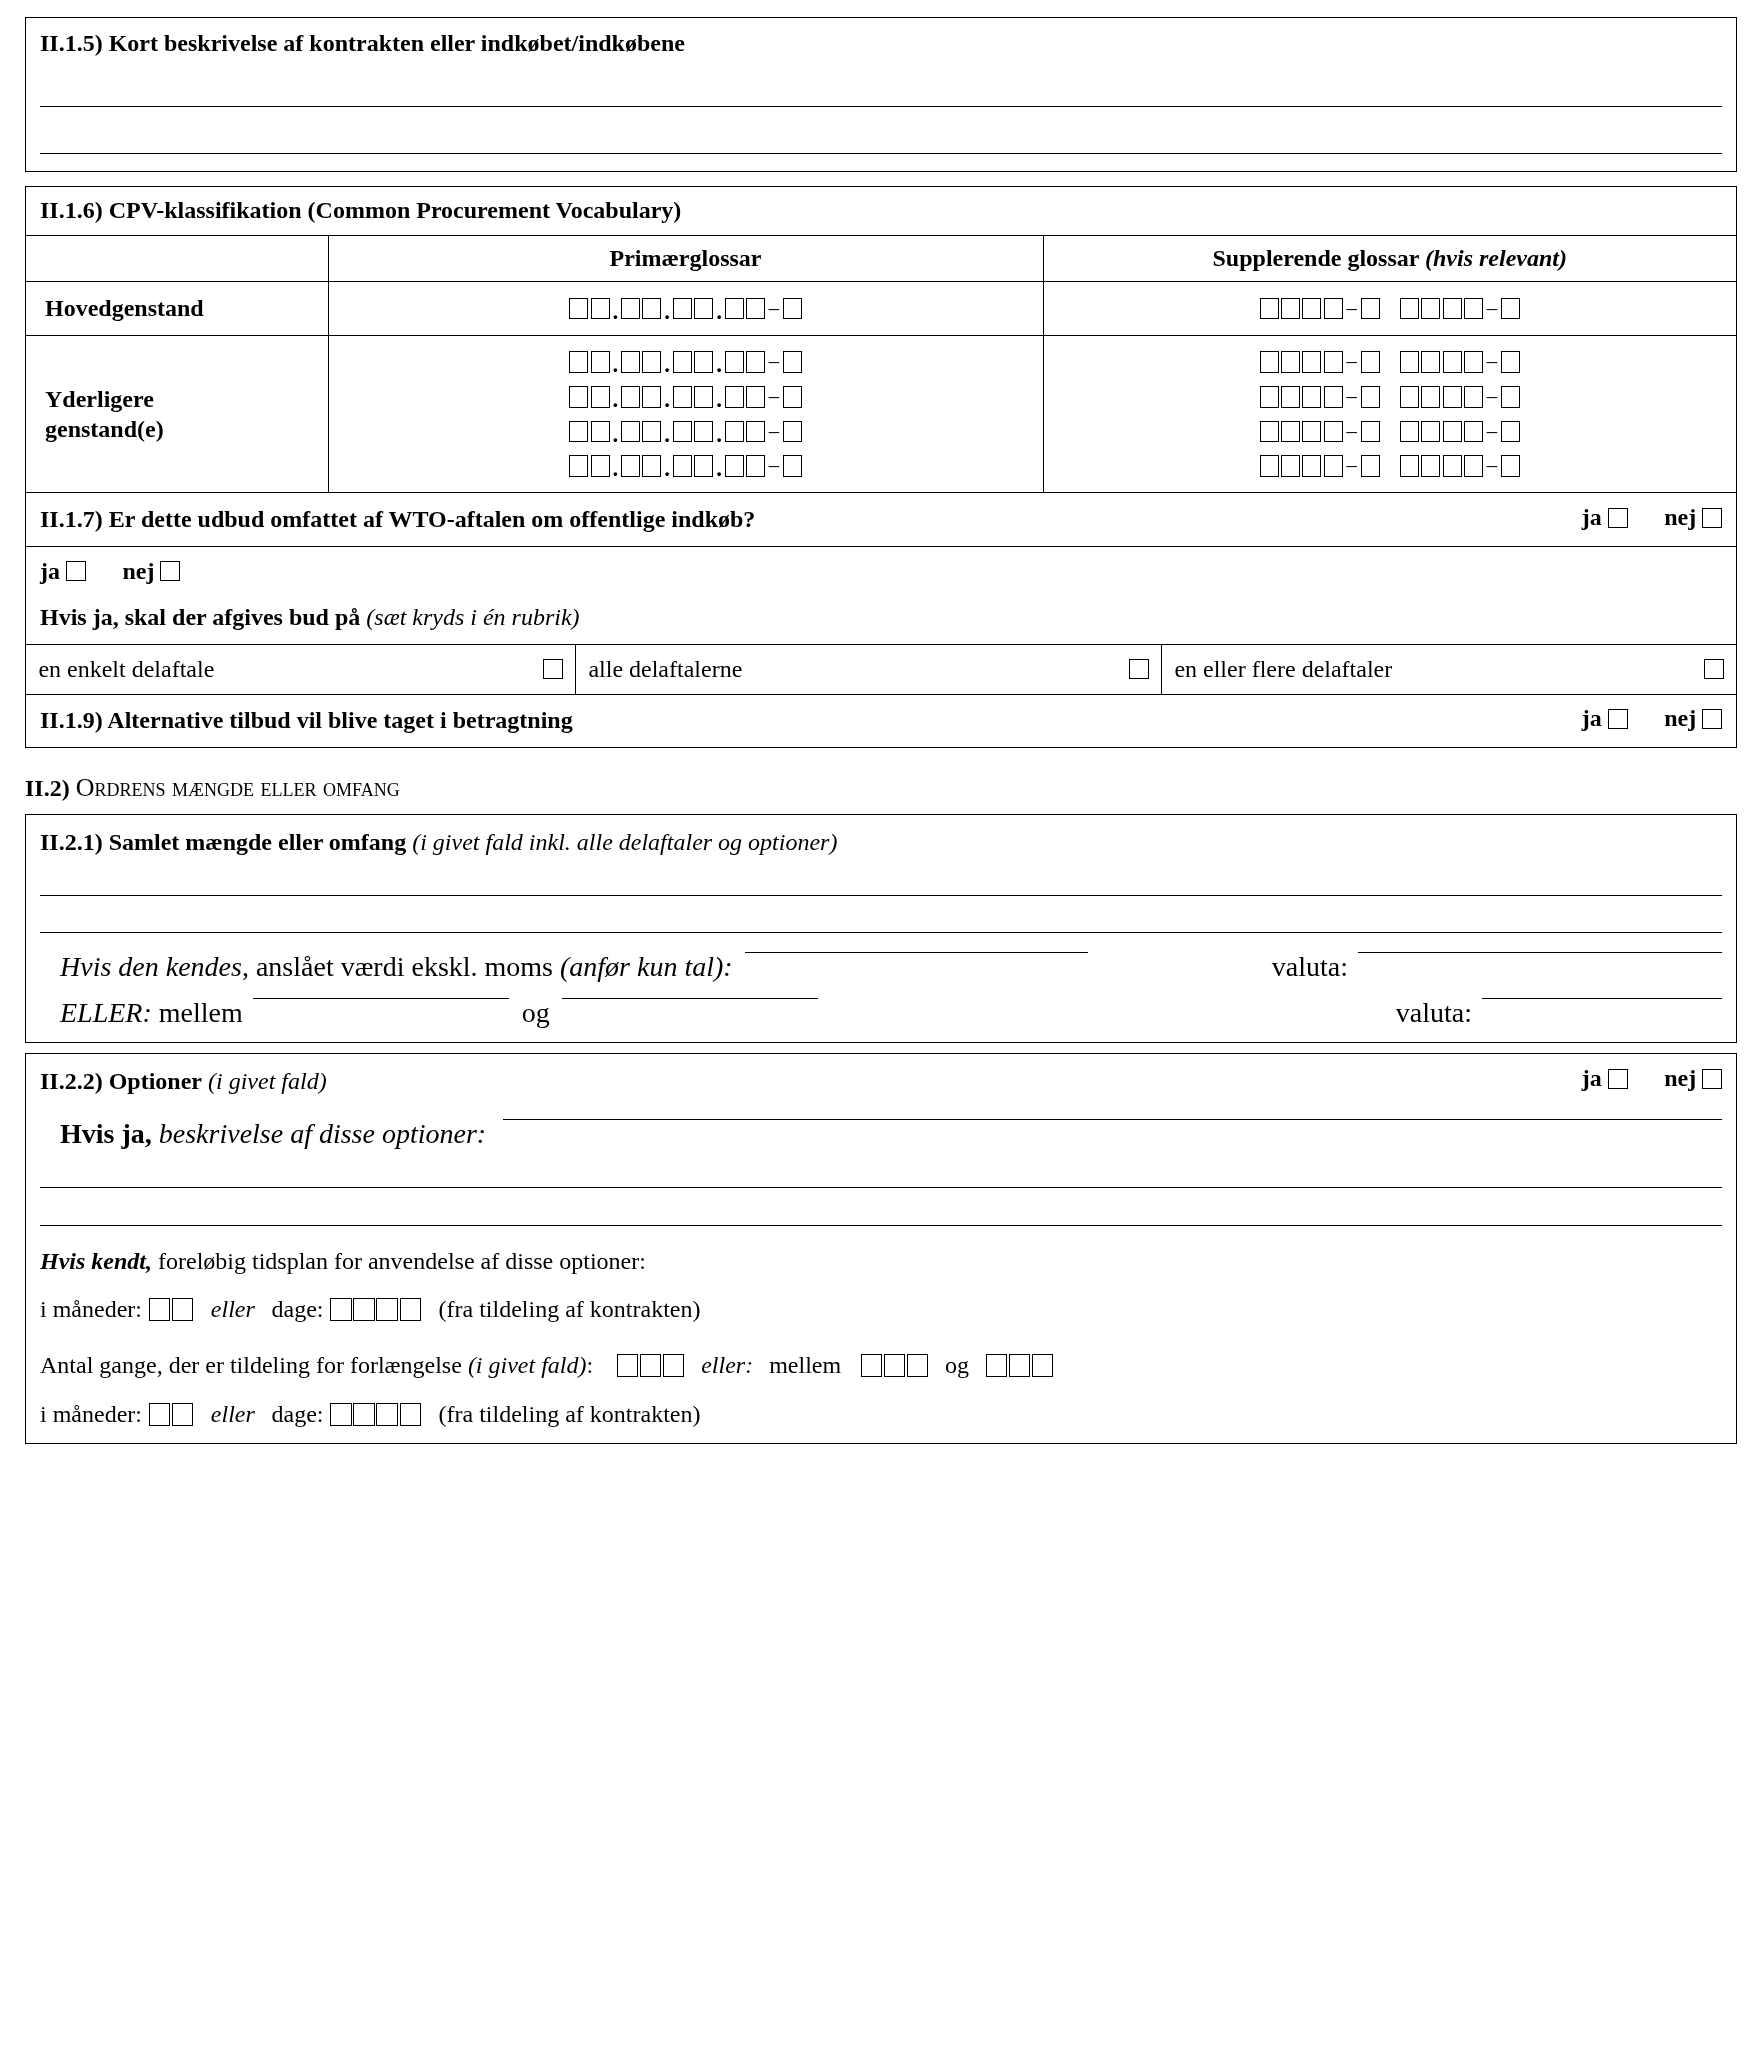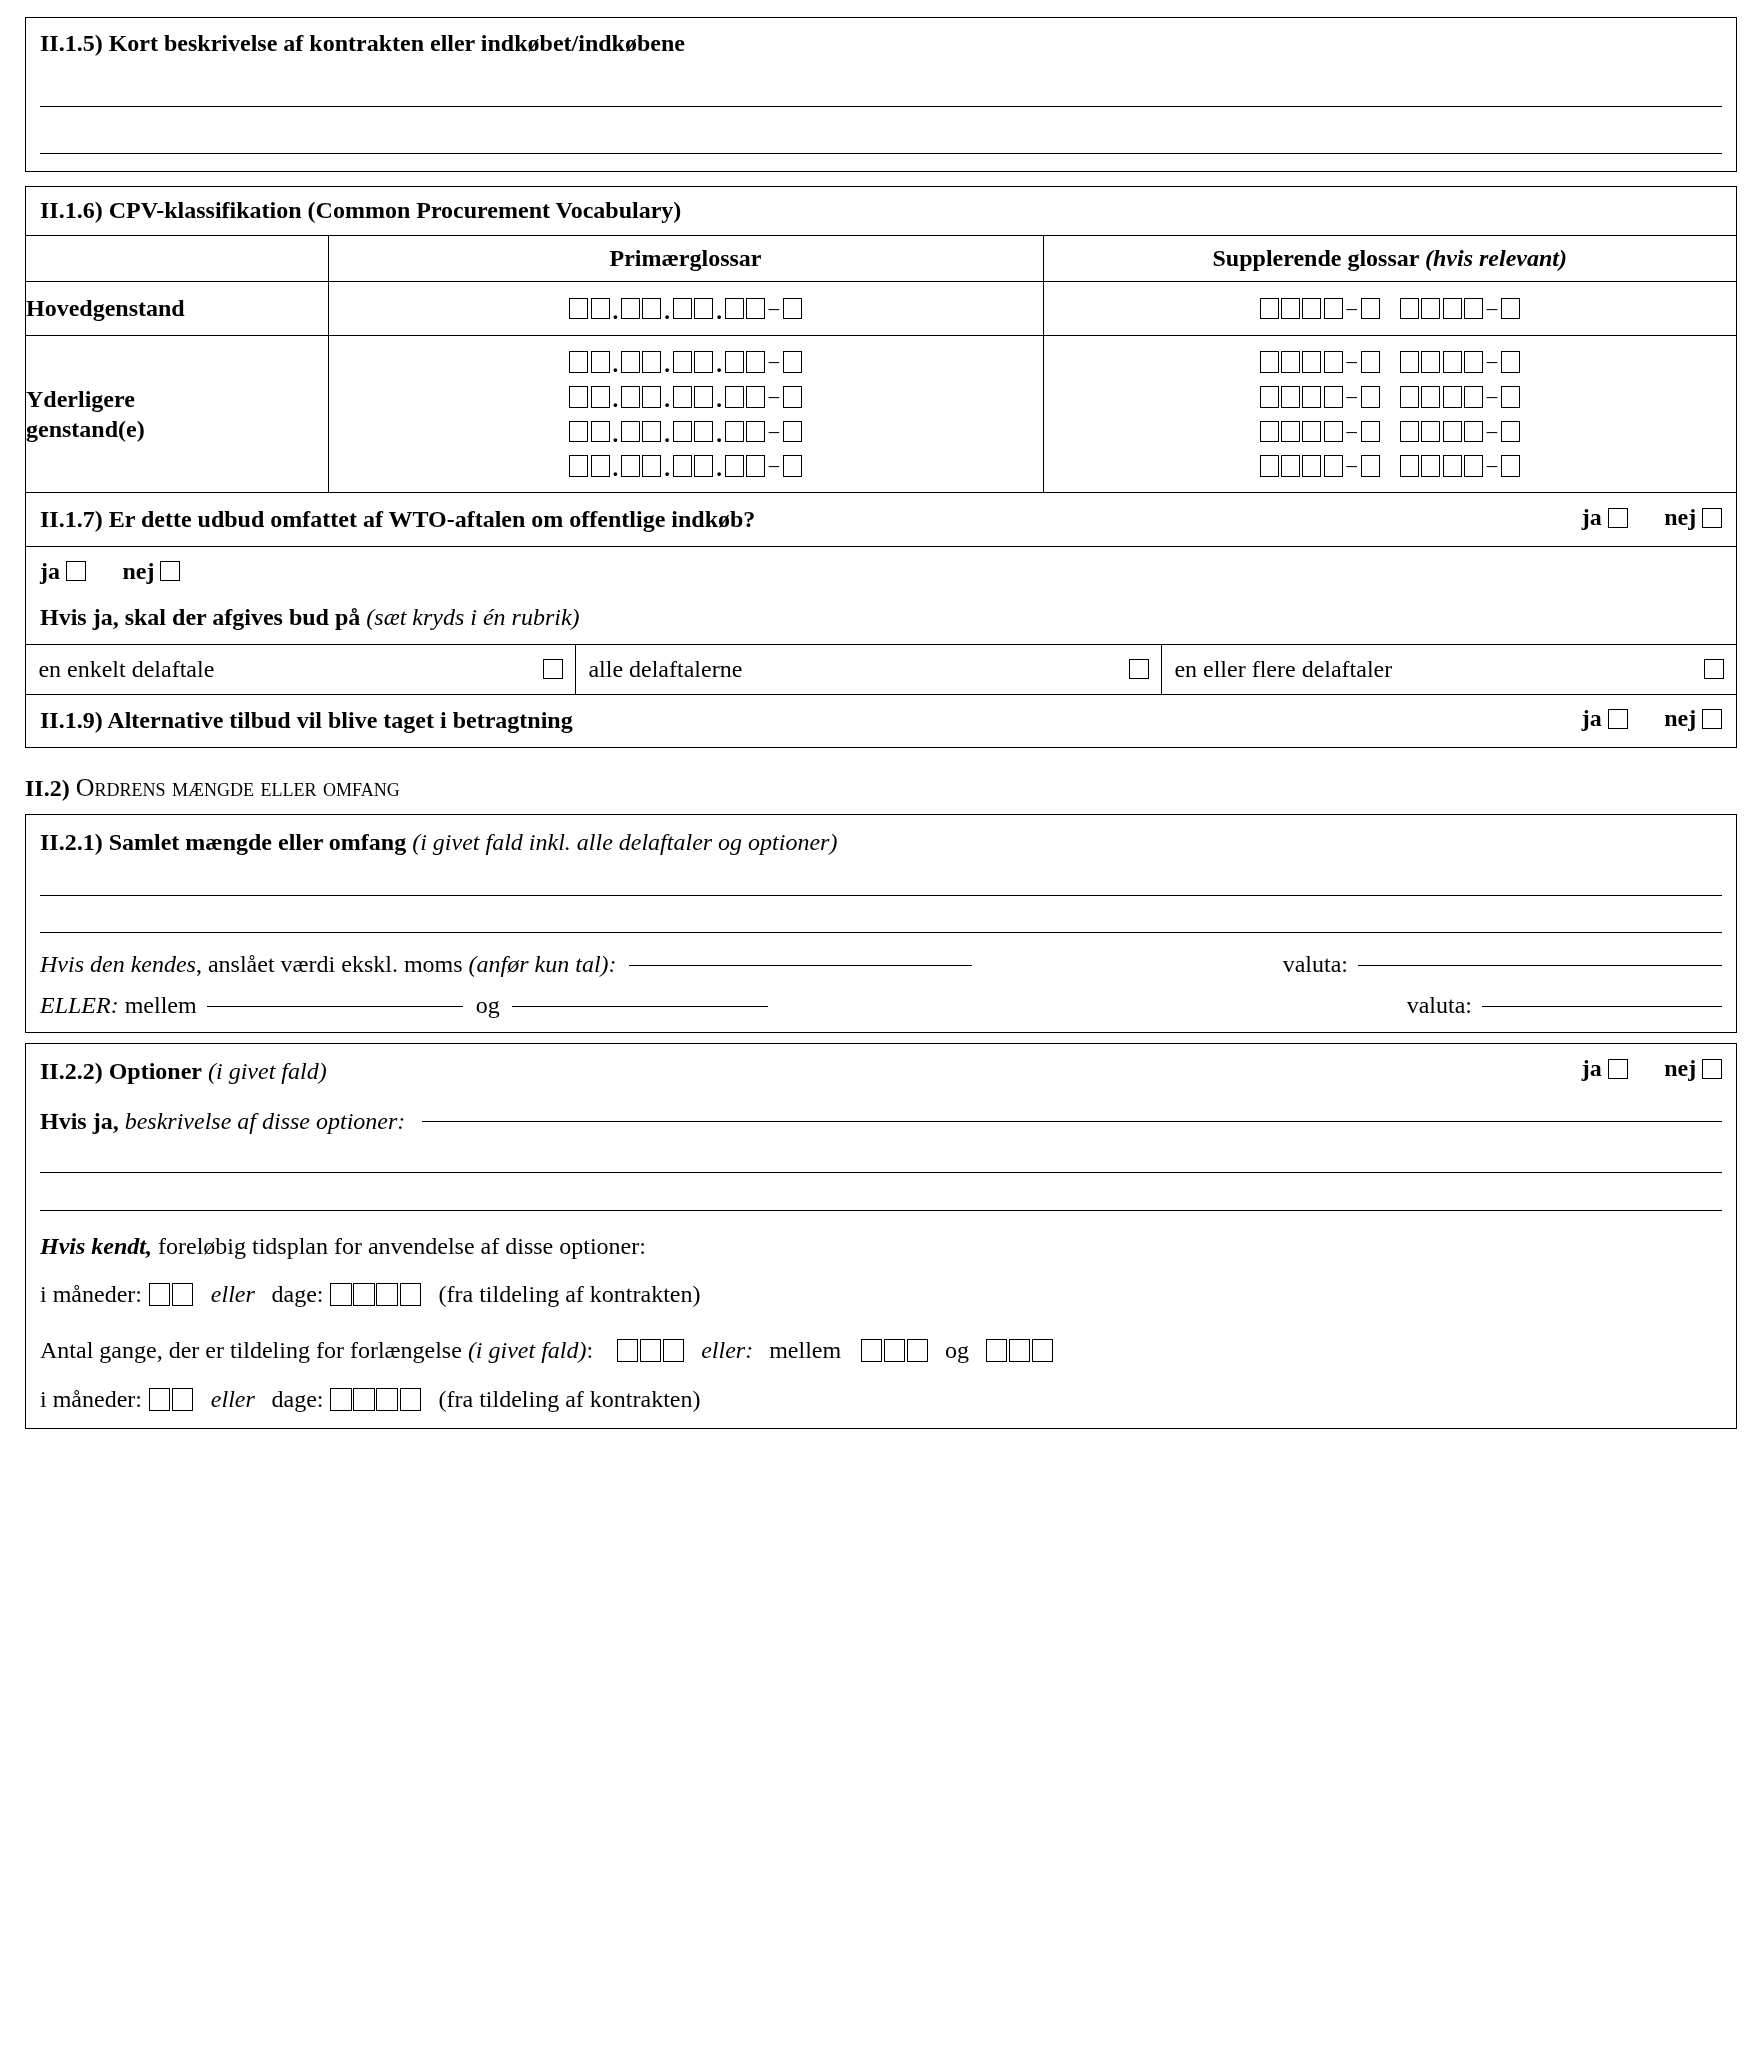--- a/index.html
+++ b/index.html
@@ -57,21 +57,21 @@
   }
   .cpvtable {
     width: 100%;
     border-collapse: collapse;
     table-layout: fixed;
   }
   .cpvtable td {
     border-top: 1.2px solid #000;
     border-right: 1.2px solid #000;
     vertical-align: middle;
-    padding: 9px 0;
+    padding: 9px 19px;
   }
   .cpvtable td:last-child { border-right: none; }
   .cpvtable .col1 { width: 302px; }
   .cpvtable .col2 { width: 715px; }
   .colhdr {
     text-align: center;
     font-weight: bold;
     font-size: 24px;
     padding: 11.6px 4.1px;
   }
@@ -173,22 +173,23 @@
     vertical-align: bottom;
   }
   .long-rule {
     border-bottom: 1.2px solid #000;
     height: 26px;
     margin-top: 10.7px;
   }
   .valrow {
     margin-top: 18px;
     display: flex;
-    align-items: center;
-    font-size: 24px;
+    align-items: flex-start;
+    font-size: 28px;
+    margin-left: 20px;
   }
   .mini-box {
     display: inline-block;
     width: 21.5px;
     height: 23px;
     border: 1.2px solid #000;
     box-sizing: border-box;
     margin: 0 0.8px;
     vertical-align: middle;
   }

